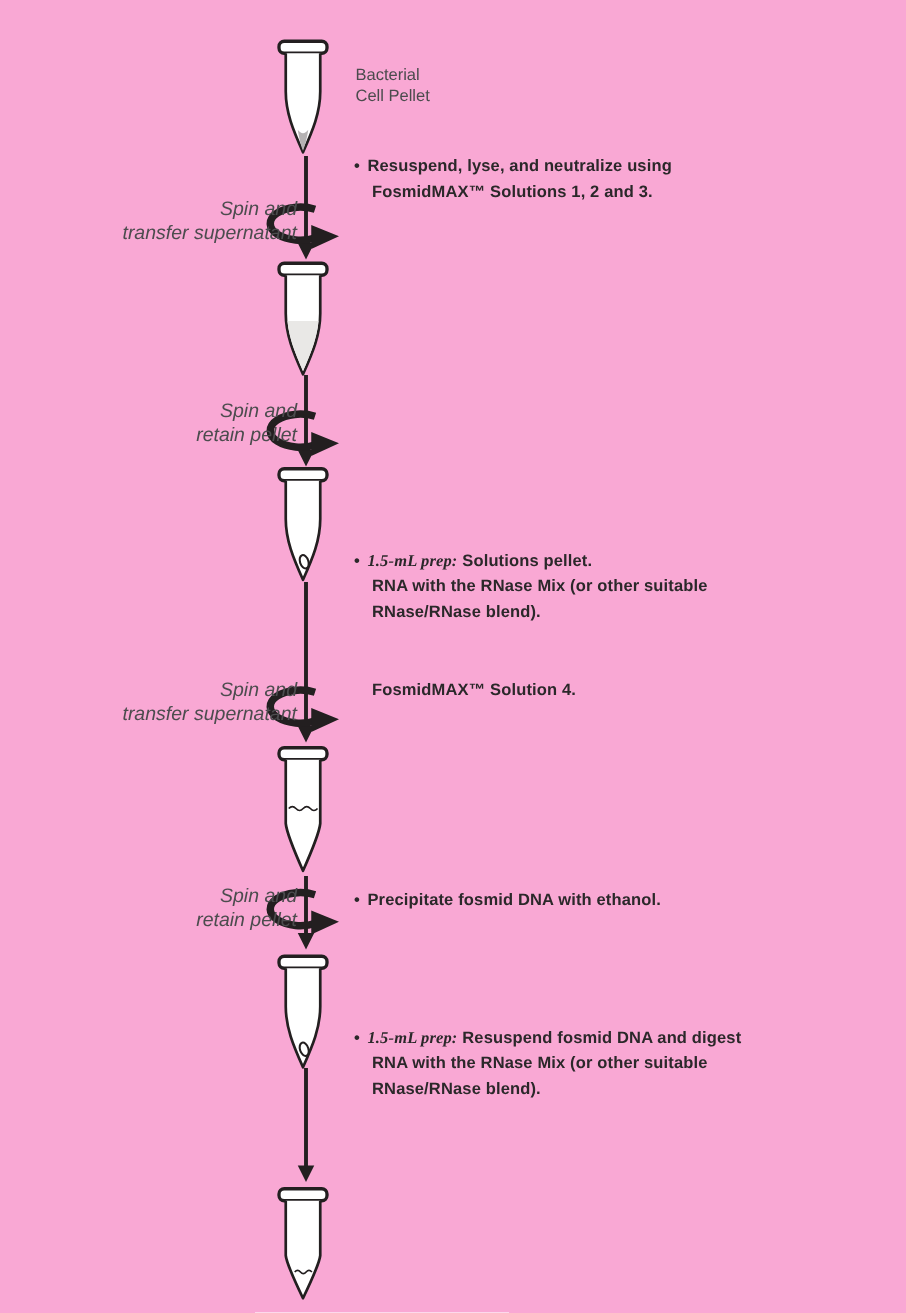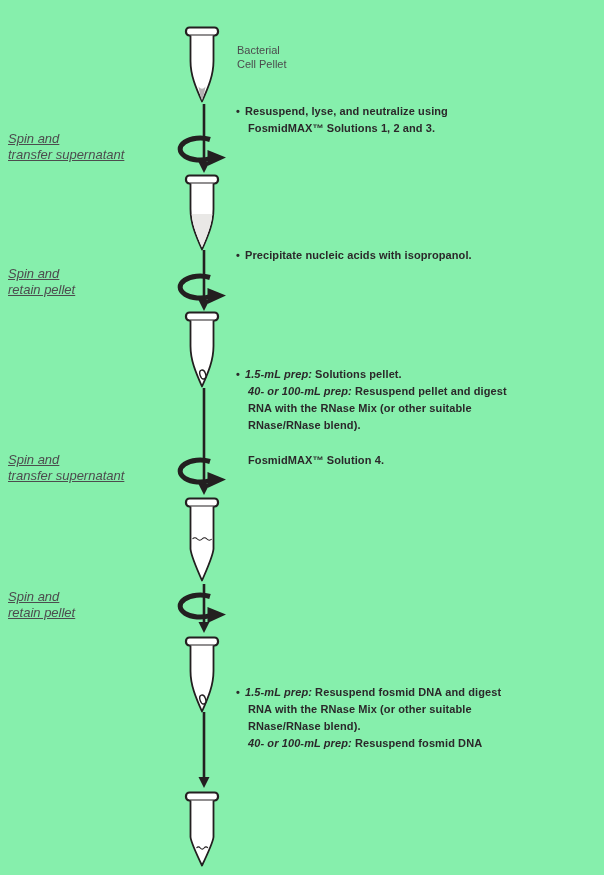--- a/index.html
+++ b/index.html
@@ -1,39 +1,39 @@
 <!DOCTYPE html>
 <html><head>
 <meta charset="utf-8">
 <style>
   html,body{margin:0;padding:0;background:#fff;}
   .canvas{
-    position:relative;width:604px;height:875px;background:#86efac;
+    position:relative;width:604px;height:875px;background:#f9a8d4;
     font-family:"Liberation Sans",sans-serif;overflow:hidden;
   }
   .tube{position:absolute;left:180px;width:44px;}
   .tube svg{display:block;}
   .connector{position:absolute;left:174px;}
   .connector svg{display:block;}
   .spin-label{
-    position:absolute;left:8px;width:190px;text-align:left;
-    font-style:italic;font-size:13px;line-height:15.5px;color:#4c4c4e;text-decoration:underline;
+    position:absolute;left:8px;width:190px;text-align:right;
+    font-style:italic;font-size:13px;line-height:15.5px;color:#4c4c4e;
   }
   .start-label{
     position:absolute;left:237px;top:43px;
     font-size:11px;line-height:14px;color:#4b4b4d;
   }
   .step{
     position:absolute;left:236px;font-weight:bold;font-size:11px;
     line-height:17px;color:#2b282a;letter-spacing:.1px;
   }
   .sline{white-space:nowrap;}
   .ind{padding-left:12px;}
   .dot{margin-right:5px;}
-  .bi{font-style:italic;}
+  .bi{font-style:italic;font-family:Liberation Serif, serif;}
 </style>
 </head>
 <body>
 
 <div class="canvas">
 
   <div class="tube" style="top:26px">
     <svg width="44" height="78" viewBox="0 0 44 78">
       <rect x="6" y="1.5" width="32" height="8" rx="3.5" fill="#fff" stroke="#231f20" stroke-width="2.2"></rect>
       <path d="M10.5 9.5 V35 C10.5 49 15.5 61 22 75.5 C28.5 61 33.5 49 33.5 35 V9.5" fill="#fff" stroke="#231f20" stroke-width="1.8" stroke-linejoin="round"></path>
@@ -84,35 +84,31 @@
         <polygon points="33.5,0 52,7.5 33.5,16" fill="#231f20"></polygon>
       </g>
     </svg>
   </div>
 
   <div class="spin-label" style="top:266px">
     <div>Spin and</div>
     <div>retain pellet</div>
   </div>
 
-  <div class="step" style="top:247px">
-    <div class="sline"><span class="dot">•</span><span>Precipitate nucleic acids with isopropanol.</span></div>
-  </div>
 
   <div class="tube" style="top:311px">
     <svg width="44" height="78" viewBox="0 0 44 78">
       <rect x="6" y="1.5" width="32" height="8" rx="3.5" fill="#fff" stroke="#231f20" stroke-width="2.2"></rect>
       <path d="M10.5 9.5 V35 C10.5 49 15.5 61 22 75.5 C28.5 61 33.5 49 33.5 35 V9.5" fill="#fff" stroke="#231f20" stroke-width="1.8" stroke-linejoin="round"></path>
       <ellipse cx="22.8" cy="63.5" rx="2.8" ry="4.6" transform="rotate(-18 22.8 63.5)" fill="#fff" stroke="#231f20" stroke-width="1.4"></ellipse>
     </svg>
   </div>
 
   <div class="step" style="top:366px">
     <div class="sline"><span class="dot">•</span><span class="bi">1.5-mL prep:</span><span> Solutions pellet.</span></div>
-    <div class="sline ind"><span class="bi">40- or 100-mL prep:</span><span> Resuspend pellet and digest</span></div>
     <div class="sline ind"><span>RNA with the RNase Mix (or other suitable</span></div>
     <div class="sline ind"><span>RNase/RNase blend).</span></div>
   </div>
 
   <div class="connector" style="top:388px">
     <svg width="60" height="109" viewBox="0 0 60 109">
       <line x1="30" y1="0" x2="30" y2="97" stroke="#231f20" stroke-width="2.6"></line>
       <polygon points="24.5,96 35.5,96 30,107" fill="#231f20"></polygon>
       <g transform="translate(0,84)">
         <path d="M36 -10.5 A 20 11 0 1 0 36.5 8.5" fill="none" stroke="#231f20" stroke-width="5"></path>
@@ -147,34 +143,36 @@
         <polygon points="33.5,0 52,7.5 33.5,16" fill="#231f20"></polygon>
       </g>
     </svg>
   </div>
 
   <div class="spin-label" style="top:589px">
     <div>Spin and</div>
     <div>retain pellet</div>
   </div>
 
+  <div class="step" style="top:592px">
+    <div class="sline"><span class="dot">•</span><span>Precipitate fosmid DNA with ethanol.</span></div>
+  </div>
 
   <div class="tube" style="top:636px">
     <svg width="44" height="78" viewBox="0 0 44 78">
       <rect x="6" y="1.5" width="32" height="8" rx="3.5" fill="#fff" stroke="#231f20" stroke-width="2.2"></rect>
       <path d="M10.5 9.5 V35 C10.5 49 15.5 61 22 75.5 C28.5 61 33.5 49 33.5 35 V9.5" fill="#fff" stroke="#231f20" stroke-width="1.8" stroke-linejoin="round"></path>
       <ellipse cx="22.8" cy="63.5" rx="2.8" ry="4.6" transform="rotate(-18 22.8 63.5)" fill="#fff" stroke="#231f20" stroke-width="1.4"></ellipse>
     </svg>
   </div>
 
   <div class="step" style="top:684px">
     <div class="sline"><span class="dot">•</span><span class="bi">1.5-mL prep:</span><span> Resuspend fosmid DNA and digest</span></div>
     <div class="sline ind"><span>RNA with the RNase Mix (or other suitable</span></div>
     <div class="sline ind"><span>RNase/RNase blend).</span></div>
-    <div class="sline ind"><span class="bi">40- or 100-mL prep:</span><span> Resuspend fosmid DNA</span></div>
   </div>
 
   <div class="connector" style="top:712px">
     <svg width="60" height="78" viewBox="0 0 60 78">
       <line x1="30" y1="0" x2="30" y2="66" stroke="#231f20" stroke-width="2.6"></line>
       <polygon points="24.5,65 35.5,65 30,76" fill="#231f20"></polygon>
     </svg>
   </div>
 
   <div class="tube" style="top:791px">

